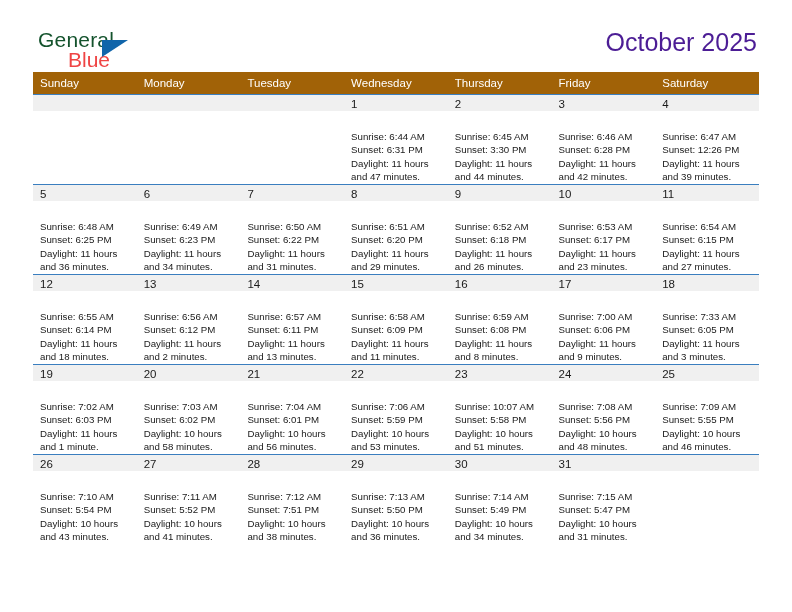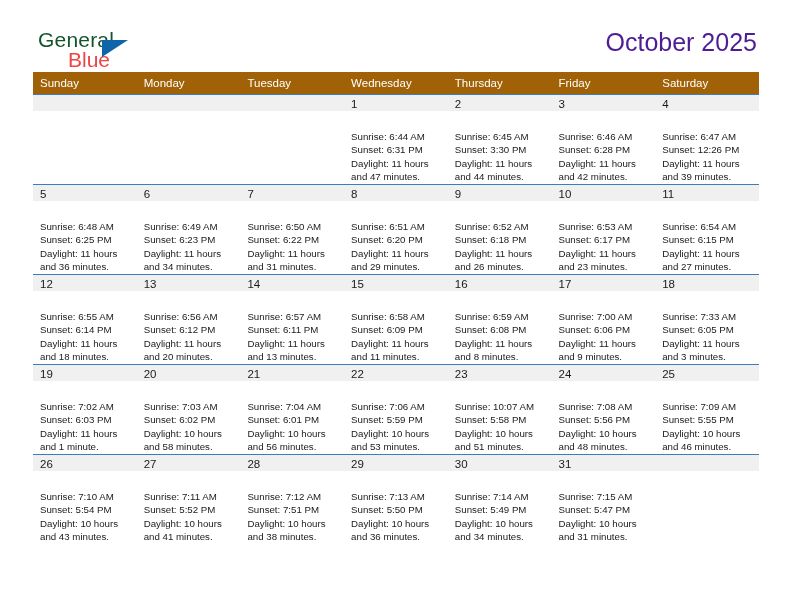--- a/index.html
+++ b/index.html
@@ -278,21 +278,21 @@
               <div>Daylight: 11 hours</div>
               <div>and 18 minutes.</div>
             </div>
           </td>
           <td>
             <div class="daynum-band">13</div>
             <div class="cell-body">
               <div>Sunrise: 6:56 AM</div>
               <div>Sunset: 6:12 PM</div>
               <div>Daylight: 11 hours</div>
-              <div>and 20 minutes.</div>
+              <div>and 2 minutes.</div>
             </div>
           </td>
           <td>
             <div class="daynum-band">14</div>
             <div class="cell-body">
               <div>Sunrise: 6:57 AM</div>
               <div>Sunset: 6:11 PM</div>
               <div>Daylight: 11 hours</div>
               <div>and 13 minutes.</div>
             </div>

